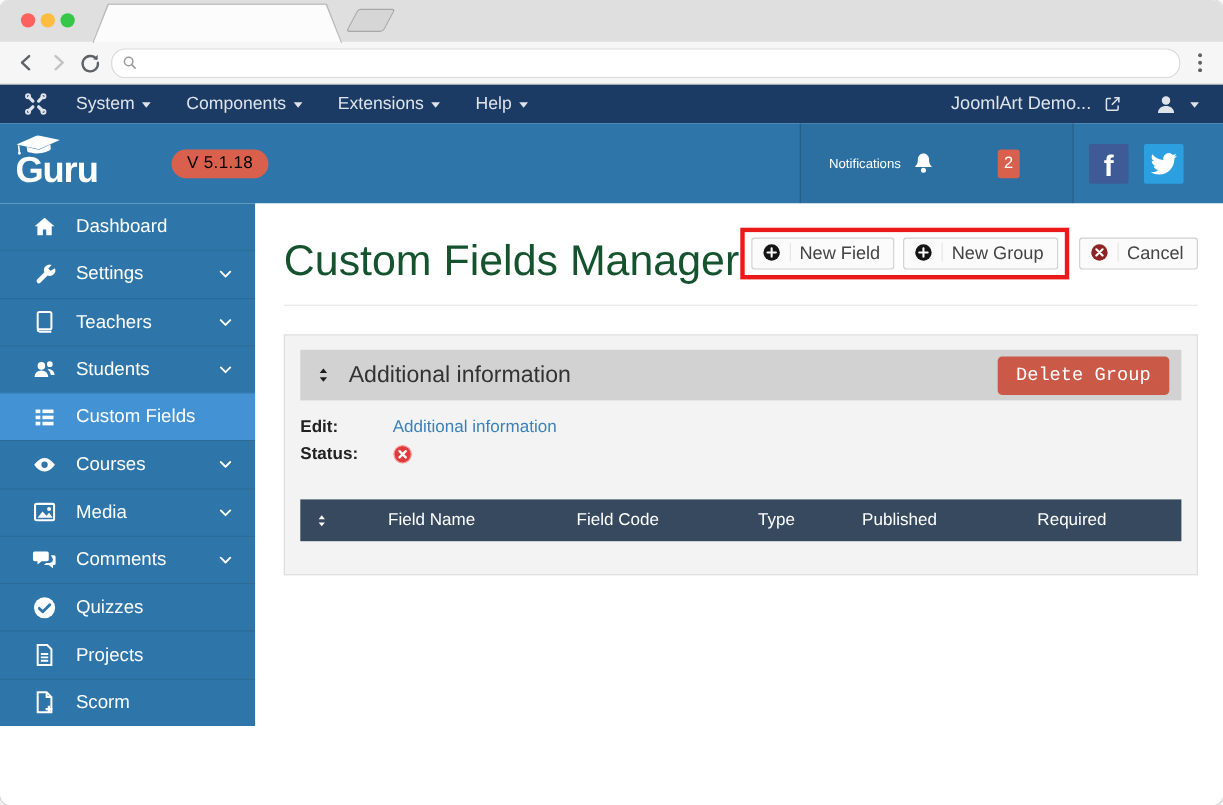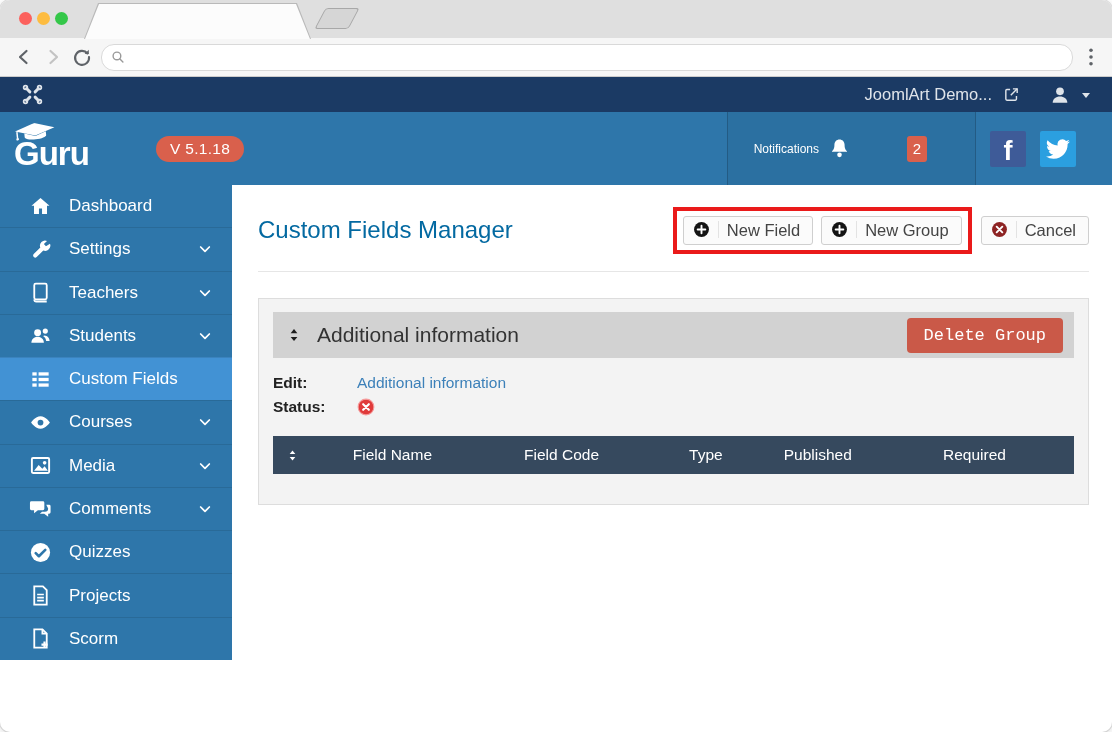--- a/index.html
+++ b/index.html
@@ -34,21 +34,21 @@
   .admin-item { display:flex; align-items:center; gap:7px; font-size:16px; color:#dfe4ea; cursor:pointer; }
   .caret { width:0; height:0; border-left:4.5px solid transparent; border-right:4.5px solid transparent;
            border-top:5px solid #dfe4ea; margin-top:2px; }
   .admin-right { margin-left:auto; display:flex; align-items:center; gap:11px; font-size:16.5px; }
 
   
   .guru-header { height:73px; background:#2e76aa; display:flex; align-items:stretch; color:#fff; }
   .logo-wrap { display:flex; align-items:center; margin-left:14px; position:relative; width:112px; }
   .logo-text { font-size:33px; font-weight:700; letter-spacing:-1px; margin-top:10px; }
   .logo-cap { position:absolute; left:-2px; top:11px; width:46px; height:18px; transform:rotate(-6deg); }
-  .ver-pill { align-self:center; margin-left:30px; background:#d9604c; color:#ffffff; font-size:15.5px;
+  .ver-pill { align-self:center; margin-left:30px; background:#d9604c; color:#000000; font-size:15.5px;
               padding:4px 14px; border-radius:14px; letter-spacing:.3px; }
   .notif-sec { margin-left:auto; display:flex; align-items:center; background:rgba(0,0,0,.05);
                border-left:1px solid rgba(0,0,0,.18); border-right:1px solid rgba(0,0,0,.18);
                padding:0 48px 0 26px; }
   .notif-lbl { font-size:12px; }
   .bell { width:23px; height:23px; margin-left:9px; }
   .notif-badge { margin-left:56px; background:#d9604c; color:#fff; min-width:20px; height:26px; border-radius:3px;
                  display:flex; align-items:center; justify-content:center; font-size:15px; padding:0 4px; }
   .social { display:flex; align-items:center; gap:14px; margin:0 36px 0 14px; }
   .soc-ico { width:36px; height:36px; border-radius:2px; display:flex; align-items:center; justify-content:center; }
@@ -60,41 +60,41 @@
   .sidebar { width:232px; background:#2e76aa; display:flex; flex-direction:column; }
   .side-item { flex:1; display:flex; align-items:center; padding-left:29px; gap:17px; color:#fff;
                font-size:17px; border-top:1px solid rgba(0,0,0,.10); cursor:pointer; }
   .side-item:first-child { border-top:none; }
   .side-item.active { background:#4292d4; }
   .side-ico { width:23px; height:23px; flex:0 0 auto; }
   .chev { width:16px; height:16px; margin-left:auto; margin-right:19px; }
 
   .main { flex:1; background:#fff; overflow:hidden; }
   .main-head { display:flex; justify-content:space-between; align-items:flex-start; padding:22px 23px 0 26px; }
-  .page-title { font-size:24px; color:#0369a1; font-weight:400; margin-top:9px; }
+  .page-title { font-size:39px; color:#14532d; font-weight:400; margin-top:9px; }
   .toolbar { display:flex; align-items:center; }
   .red-box { border:4px solid #ea1a1a; padding:5px 6px; display:flex; gap:8px; }
   .tb-btn { display:inline-flex; align-items:flex-start; background:#fbfbfb; border:1px solid #cfcfcf;
             border-radius:3px; padding:4px 12px 4px 9px; font-size:16.5px; color:#444; cursor:pointer; white-space:nowrap; }
   .tb-ico { display:flex; align-items:center; padding-right:8px; border-right:1px solid #e3e3e3; margin-right:8px; }
   .cancel-btn { margin-left:9px; }
   .title-hr { margin:17px 23px 0 26px; border-top:1px solid #e6e6e6; }
 
   .panel { margin:26px 23px 0 26px; background:#f3f3f3; border:1px solid #dddddd; padding:13px 14px 30px; }
   .panel-head { height:46px; background:#d2d2d2; display:flex; align-items:center; padding:0 11px 0 12px; }
   .panel-title { font-size:21px; color:#333; margin-left:14px; }
   .sort-ico { width:18px; height:18px; }
   .del-btn { margin-left:auto; background:#ca5948; border:none; color:#fff; font-size:17px;
              padding:8px 17px; border-radius:4px; cursor:pointer; font-family:Liberation Mono, monospace; }
   .meta { margin-top:13px; }
   .meta-row { display:flex; align-items:center; height:24px; }
   .meta-lbl { width:84px; font-weight:700; font-size:15.5px; color:#222; }
   .meta-link { font-size:15.5px; color:#3c80b9; text-decoration:none; cursor:pointer; }
   .status-ico { width:18px; height:18px; }
-  .tbl-head { margin-top:17px; height:38px; background:#36495e; display:flex; align-items:center;
+  .tbl-head { margin-top:29px; height:38px; background:#36495e; display:flex; align-items:center;
               color:#fff; font-size:15.5px; }
   .th { text-align:center; }
   .th-sort { width:40px; display:flex; justify-content:center; }
   .th-name { width:160px; } .th-code { width:180px; } .th-type { width:110px; }
   .th-pub { width:115px; } .th-req { width:200px; }
 </style>
 </head>
 <body>
 
 <div class="screen">
@@ -143,20 +143,38 @@
           <path d="M9 15 L5.2 18.8"></path>
           <path d="M15 15 L18.8 18.8"></path>
       </g>
       <g fill="none" stroke="#dfe4ea" stroke-width="2">
         <circle cx="4" cy="4" r="2.1"></circle>
           <circle cx="20" cy="4" r="2.1"></circle>
           <circle cx="4" cy="20" r="2.1"></circle>
           <circle cx="20" cy="20" r="2.1"></circle>
       </g>
     </svg>
+    <div class="admin-menu">
+      <span class="admin-item">
+        <span>System</span>
+        <span class="caret"></span>
+      </span>
+      <span class="admin-item">
+        <span>Components</span>
+        <span class="caret"></span>
+      </span>
+      <span class="admin-item">
+        <span>Extensions</span>
+        <span class="caret"></span>
+      </span>
+      <span class="admin-item">
+        <span>Help</span>
+        <span class="caret"></span>
+      </span>
+    </div>
     <div class="admin-right">
       <span>JoomlArt Demo...</span>
       <svg width="17" height="17" viewBox="0 0 24 24">
         <path d="M10 5 H5.5 A1.5 1.5 0 0 0 4 6.5 v12 A1.5 1.5 0 0 0 5.5 20 h12 a1.5 1.5 0 0 0 1.5-1.5 V14" fill="none" stroke="#dfe4ea" stroke-width="2"></path>
         <path d="M14 4 h6 v6" fill="none" stroke="#dfe4ea" stroke-width="2"></path>
         <path d="M20 4 L11 13" stroke="#dfe4ea" stroke-width="2"></path>
       </svg>
       <svg width="22" height="22" viewBox="0 0 24 24" style="margin-left:18px">
         <circle cx="12" cy="8" r="4.2" fill="#dfe4ea"></circle>
         <path d="M4 20.5 c0-4.4 3.6-7 8-7 s8 2.6 8 7 z" fill="#dfe4ea"></path>

